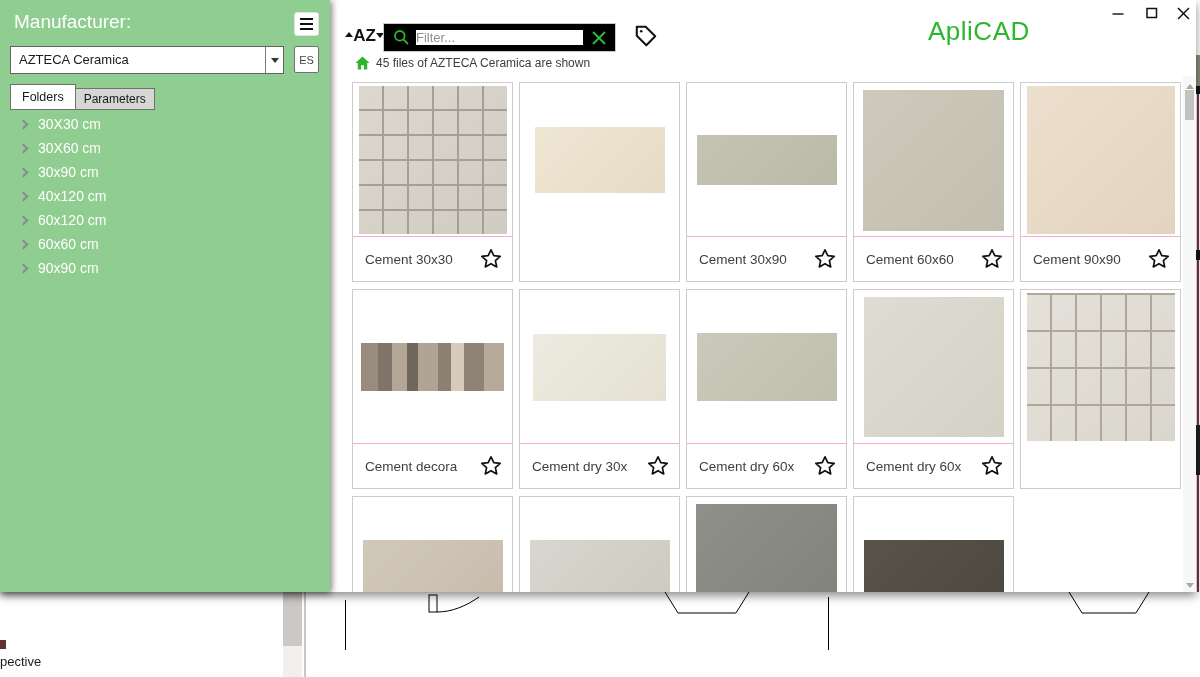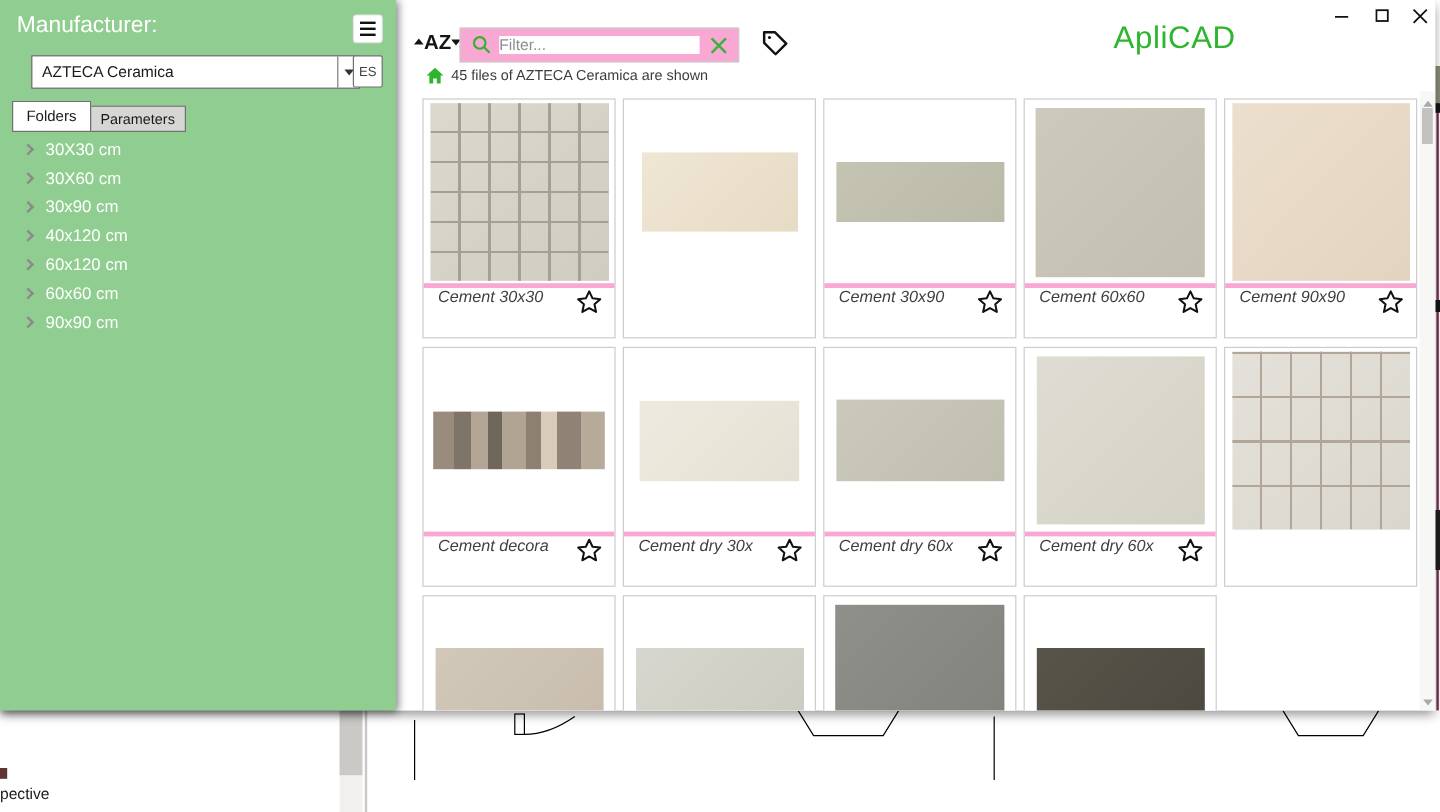--- a/index.html
+++ b/index.html
@@ -26,21 +26,21 @@
 
   
   .sidebar { position:absolute; left:0; top:0; width:330px; height:592px; background:#90cd90;
              box-shadow:3px 0 6px rgba(0,0,0,.28), 0 3px 6px rgba(0,0,0,.3); z-index:3; }
   .sb-title { position:absolute; left:14px; top:11px; font-size:19px; color:#fff; }
   .hamburger { position:absolute; left:294px; top:12px; width:25px; height:24px; background:#fff;
                border:1px solid #e3e3e3; border-radius:3px; display:flex; flex-direction:column;
                justify-content:center; align-items:center; gap:3px; cursor:pointer; }
   .hamburger i { display:block; width:13px; height:2px; background:#111; }
   .combo { position:absolute; left:10px; top:46px; width:274px; height:28px; background:#fff;
-           border:1px solid #636363; display:flex; cursor:pointer;margin-left:16px; }
+           border:1px solid #636363; display:flex; cursor:pointer; }
   .combo-value { flex:1; font-size:13px; line-height:26px; padding-left:8px; color:#1a1a1a;
                  white-space:nowrap; overflow:hidden; }
   .combo-arrow { width:18px; border-left:1px solid #7a7a7a; display:flex; align-items:center; justify-content:center; }
   .combo-arrow::after { content:""; border-left:4px solid transparent; border-right:4px solid transparent;
                         border-top:5px solid #333; }
   .es-btn { position:absolute; left:294px; top:46px; width:25px; height:27px; background:#fff;
             border:1px solid #707070; border-radius:2px; font-size:11px; color:#444;
             display:flex; align-items:center; justify-content:center; cursor:pointer; }
   .tabs { position:absolute; left:10px; top:84px; display:flex; align-items:flex-end; }
   .tab { font-size:12px; color:#1a1a1a; border:1px solid #707070; background:#d6d6d4;
@@ -54,21 +54,21 @@
 
   
   .content { position:absolute; left:330px; top:0; width:866px; height:592px; overflow:hidden; background:#fff; }
 
   .sort-btn { position:absolute; left:24px; top:17px; width:30px; height:36px; display:flex;
               flex-direction:row; align-items:center; justify-content:flex-end; cursor:pointer; }
   .sort-az { font-size:17px; font-weight:bold; color:#141414; letter-spacing:0; line-height:17px; }
   .arr-up { border-left:4px solid transparent; border-right:4px solid transparent; border-bottom:5px solid #141414; margin-bottom:1px; }
   .arr-dn { border-left:4px solid transparent; border-right:4px solid transparent; border-top:5px solid #141414; margin-top:1px; }
 
-  .search-box { position:absolute; left:53px; top:23px; width:233px; height:29px; background:#f9a8d4;
+  .search-box { position:absolute; left:53px; top:23px; width:233px; height:29px; background:#000000;
                 border:1px solid #c9c9c9; display:flex; align-items:center; }
   .search-box .mag { margin:0 6px 0 9px; display:flex; }
   .filter-input { flex:1; border:none; outline:none; font-size:13px; color:#333; min-width:0;
                   font-family:"Liberation Sans",sans-serif; }
   .filter-input::placeholder { color:#8f8f8f; }
   .clear-btn { width:32px; display:flex; align-items:center; justify-content:center; cursor:pointer; }
 
   .tag-btn { position:absolute; left:303px; top:23px; width:28px; height:28px; cursor:pointer; }
 
   .logo { position:absolute; left:598px; top:16px; font-size:26px; font-weight:normal; color:#2db52d; letter-spacing:.5px; }
@@ -79,22 +79,22 @@
 
   .status { position:absolute; left:25px; top:56px; display:flex; align-items:center; font-size:12px; color:#3c3c3c; }
   .status svg { margin-right:6px; }
 
   .grid { position:absolute; left:22px; top:82px; width:830px; display:grid;
           grid-template-columns:repeat(5,161px); column-gap:6px; row-gap:7px; }
   .card { width:161px; height:200px; border:1px solid #ccc; background:#fff; position:relative; cursor:pointer; }
   .tile-area { position:absolute; left:0; top:0; right:0; height:154px; display:flex;
                align-items:center; justify-content:center; overflow:hidden; }
   .tile { flex:none; }
-  .card-footer { position:absolute; left:0; right:0; bottom:0; height:45px; border-top:4px solid #f9a8d4;
-                 display:flex; align-items:flex-start; padding:0 9px 0 12px;font-style:italic; }
+  .card-footer { position:absolute; left:0; right:0; bottom:0; height:45px; border-top:1px solid #f9a8d4;
+                 display:flex; align-items:center; padding:0 9px 0 12px; }
   .card-label { flex:1; font-size:13.5px; color:#3f3f3f; white-space:nowrap; overflow:hidden; }
   .star { flex:none; display:flex; cursor:pointer; }
 
   .vscroll { position:absolute; left:853px; top:76px; width:13px; height:516px; background:#f7f7f6; }
   .vs-up { position:absolute; left:856px; top:84px; border-left:4px solid transparent;
            border-right:4px solid transparent; border-bottom:5px solid #a9a9a7; cursor:pointer; }
   .vs-thumb { position:absolute; left:855px; top:90px; width:9px; height:30px; background:#c2c2c0; cursor:pointer; }
   .vs-down { position:absolute; left:856px; top:583px; border-left:4px solid transparent;
              border-right:4px solid transparent; border-top:5px solid #a9a9a7; cursor:pointer; }
 </style>

